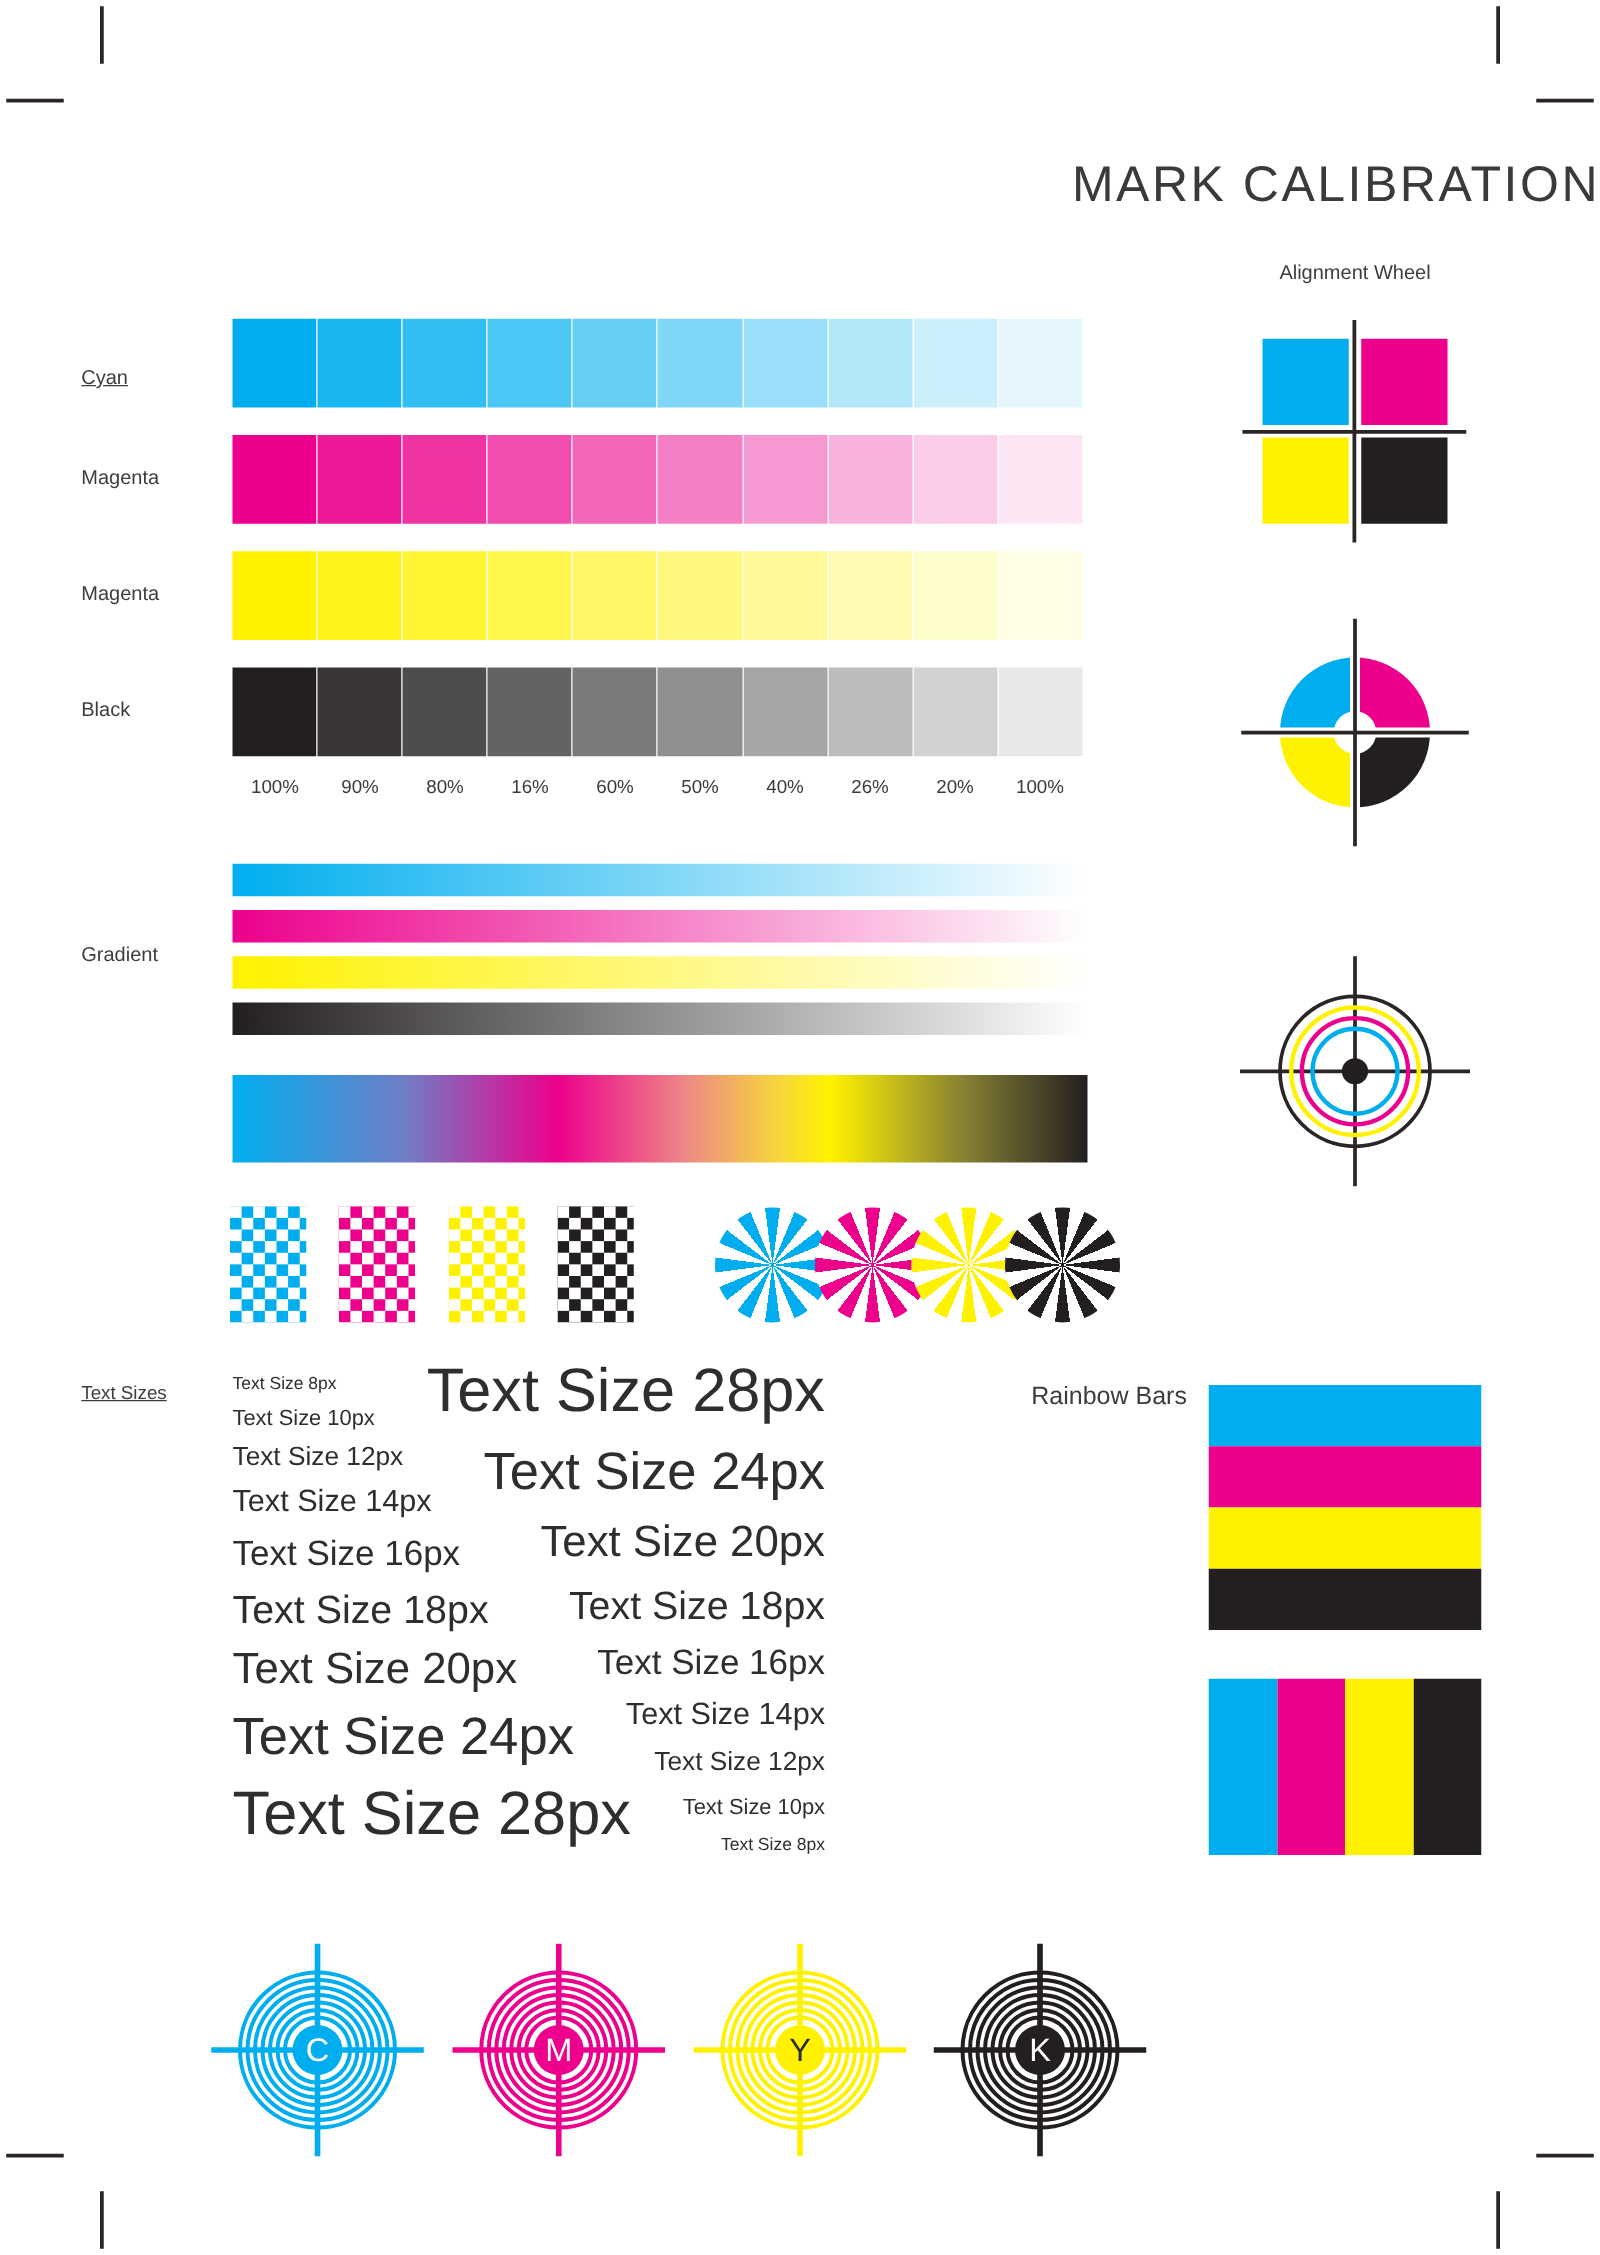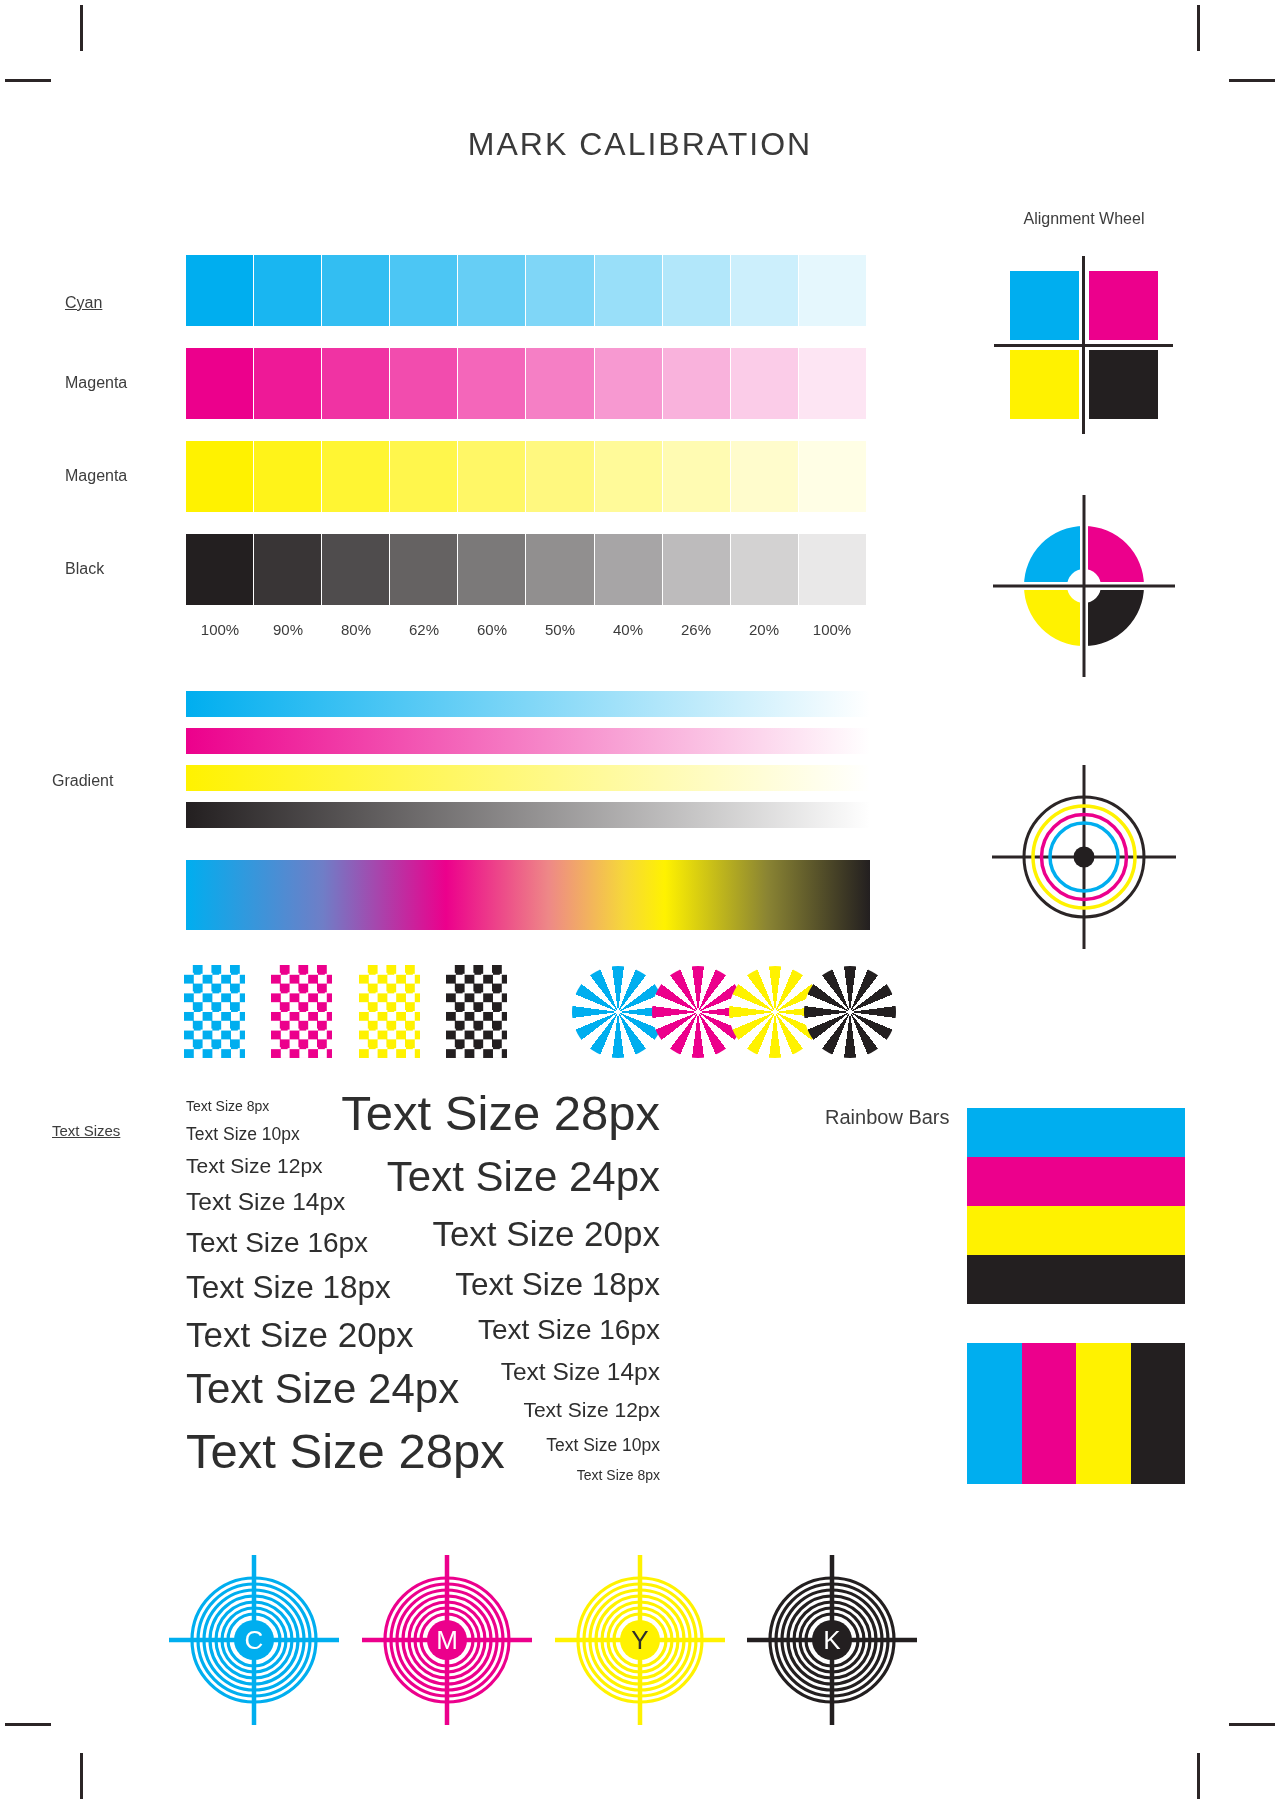--- a/index.html
+++ b/index.html
@@ -10,25 +10,25 @@
   .crop{position:absolute;background:#2b2526;}
   .crop.v{width:3px;height:46px;} .crop.h{width:46px;height:3px;}
   .tl-v{left:80px;top:5px;} .tl-h{left:5px;top:79px;}
   .tr-v{right:80px;top:5px;} .tr-h{right:5px;top:79px;}
   .bl-v{left:80px;bottom:5px;} .bl-h{left:5px;bottom:78px;}
   .br-v{right:80px;bottom:5px;} .br-h{right:5px;bottom:78px;}
 
   
   .title{position:absolute;left:0;top:62px;width:100%;text-align:center;
          font-size:47px;font-weight:bold;letter-spacing:1px;}
-  .subtitle{position:absolute;left:0;top:126px;width:100%;text-align:center;
-            font-size:32px;font-weight:500;letter-spacing:2px;color:#3a3a3a;}
-
-  
-  .side-label{position:absolute;left:52px;font-size:16px;color:#3d3d3d;margin-top:16px;}
+  .subtitle{position:absolute;left:0;top:126px;width:100%;text-align:right;
+            font-size:40px;font-weight:500;letter-spacing:2px;color:#3a3a3a;}
+
+  
+  .side-label{position:absolute;left:65px;font-size:16px;color:#3d3d3d;}
   #ink-labels .ink-label{position:absolute;left:65px;font-size:16px;}
   #ink-labels .ink-label:nth-child(1){top:294px;text-decoration:underline;}
   #ink-labels .ink-label:nth-child(2){top:374px;}
   #ink-labels .ink-label:nth-child(3){top:467px;}
   #ink-labels .ink-label:nth-child(4){top:560px;}
   .gradient-label{top:756px;} .textsizes-label{top:1106px;font-size:15px;text-decoration:underline;}
 
   
   #step-bars{position:absolute;left:186px;top:255px;width:680px;}
   .step-bar{position:absolute;left:0;width:680px;height:71px;display:flex;gap:1px;}
@@ -174,21 +174,21 @@
         <div class="seg" style="background: rgb(35, 31, 32); opacity: 0.4;"></div>
         <div class="seg" style="background: rgb(35, 31, 32); opacity: 0.3;"></div>
         <div class="seg" style="background: rgb(35, 31, 32); opacity: 0.2;"></div>
         <div class="seg" style="background: rgb(35, 31, 32); opacity: 0.1;"></div>
       </div>
     </div>
   <div id="percent-row">
       <div class="pct">100%</div>
       <div class="pct">90%</div>
       <div class="pct">80%</div>
-      <div class="pct">62%</div>
+      <div class="pct">16%</div>
       <div class="pct">60%</div>
       <div class="pct">50%</div>
       <div class="pct">40%</div>
       <div class="pct">26%</div>
       <div class="pct">20%</div>
       <div class="pct">100%</div>
     </div>
 
   
   <div class="align-title">Alignment Wheel</div>

